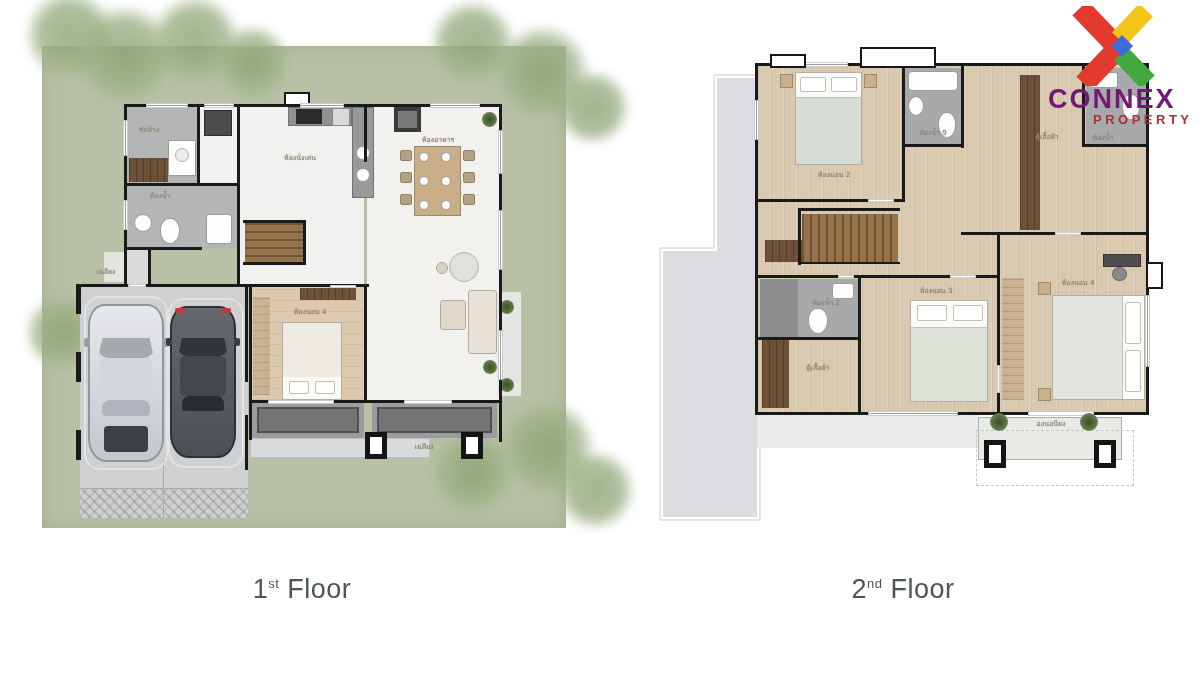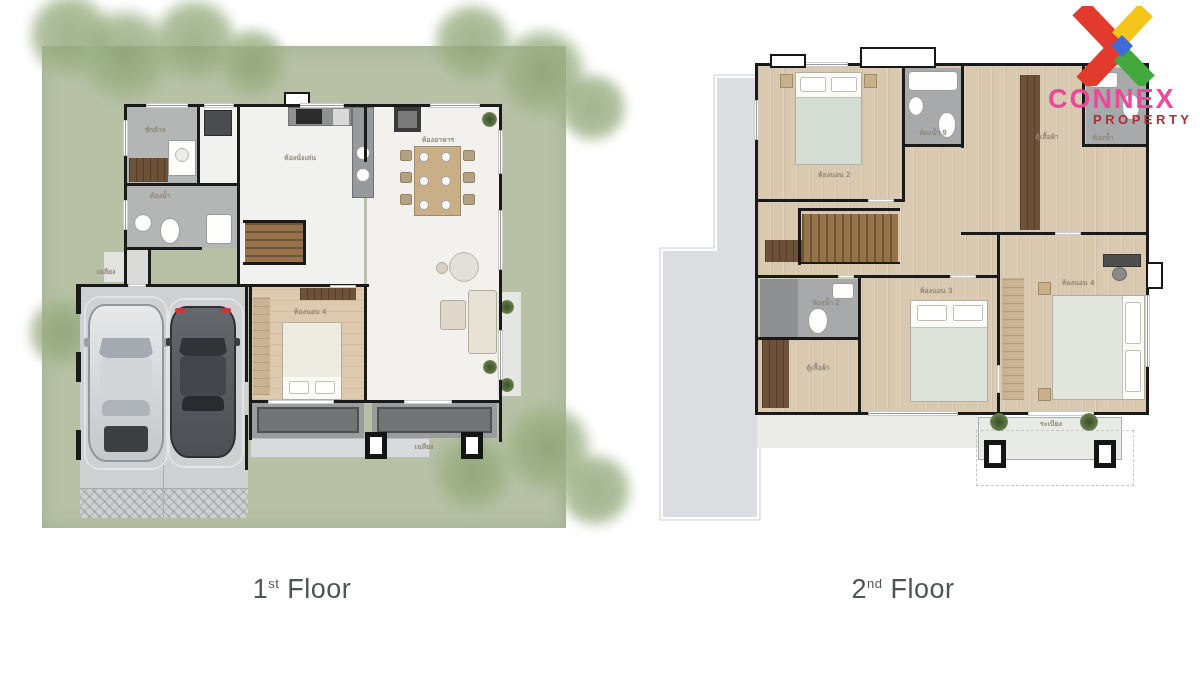--- a/index.html
+++ b/index.html
@@ -33,21 +33,21 @@
   .pillow{position:absolute;background:#ffffff;border:1px solid #c3beb2;border-radius:2px;}
   .blanket{position:absolute;background:#dde2d6;border-top:1px solid #c0c4b8;}
   .nstand{position:absolute;background:#c9b08a;border:1px solid #9f8a66;}
   .plantf{position:absolute;border-radius:50%;background:radial-gradient(circle,#3f5530 10%,#5c7442 55%,#79905c 80%);}
   .fixt{position:absolute;background:#fdfdfc;border:1px solid #9b9b9b;}
   .stall{position:absolute;border:2px solid #e0e2e3;border-radius:16px;}
   .car-body{position:absolute;border-radius:16px 16px 18px 18px/22px 22px 24px 24px;}
   .caption{position:absolute;transform:translate(-50%,-50%);font-size:27px;color:#4d5456;
            letter-spacing:.5px;}
   .caption sup{font-size:13px;}
-  .brand{position:absolute;font-weight:bold;color:#ec4899;font-size:27px;letter-spacing:2px;}
+  .brand{position:absolute;font-weight:bold;color:#701a75;font-size:27px;letter-spacing:2px;}
   .brand-sub{position:absolute;font-weight:bold;color:#a93136;font-size:13px;letter-spacing:3.5px;}
   .dashedbox{position:absolute;border:1px dashed #c7c7c7;}
   .roofline{position:absolute;background:#ebebe9;}
   .bump{position:absolute;background:#fff;border:2px solid #161616;}
 </style>
 </head>
 <body>
 
 <div class="canvas">
 
@@ -197,21 +197,21 @@
     <div class="win win-mid-v" style="left:123px;top:120px;width:5px;height:36px"></div>
     <div class="win win-mid-v" style="left:123px;top:200px;width:5px;height:30px"></div>
     <div class="win win-mid-v" style="left:498px;top:130px;width:5px;height:44px"></div>
     <div class="win win-mid-v" style="left:498px;top:210px;width:5px;height:60px"></div>
     <div class="win win-mid-v" style="left:498px;top:330px;width:5px;height:50px"></div>
     <div class="win" style="left:330px;top:285px;width:26px;height:3px"></div>
     <div class="win" style="left:404px;top:400px;width:48px;height:4px"></div>
     <div class="win" style="left:268px;top:400px;width:66px;height:4px"></div>
     <div class="win" style="left:128px;top:284px;width:18px;height:3px"></div>
 
-    <div class="label" style="left:155px;top:130px">ซักล้าง</div>
+    <div class="label" style="left:149px;top:130px">ซักล้าง</div>
     <div class="label" style="left:160px;top:196px">ห้องน้ำ</div>
     <div class="label" style="left:300px;top:158px">ห้องนั่งเล่น</div>
     <div class="label" style="left:438px;top:140px">ห้องอาหาร</div>
     <div class="label" style="left:310px;top:312px">ห้องนอน 4</div>
     <div class="label" style="left:106px;top:272px">เฉลียง</div>
     <div class="label" style="left:424px;top:447px">เฉลียง</div>
   </div>
 
   <div class="layer">
 
@@ -312,21 +312,21 @@
     <div class="col" style="left:1094px;top:440px;width:22px;height:28px"></div>
 
     <div class="label" style="left:834px;top:175px">ห้องนอน 2</div>
     <div class="label" style="left:933px;top:133px">ห้องน้ำ 9</div>
     <div class="label" style="left:1047px;top:137px">ตู้เสื้อผ้า</div>
     <div class="label" style="left:1103px;top:138px">ห้องน้ำ</div>
     <div class="label" style="left:826px;top:303px">ห้องน้ำ 2</div>
     <div class="label" style="left:936px;top:291px">ห้องนอน 3</div>
     <div class="label" style="left:818px;top:368px">ตู้เสื้อผ้า</div>
     <div class="label" style="left:1078px;top:283px">ห้องนอน 4</div>
-    <div class="label" style="left:1051px;top:424px">ระเบียง</div>
+    <div class="label" style="left:1051px;top:424px">องนอนียง</div>
   </div>
 
   <div class="abs" style="left:1040px;top:0;width:160px;height:140px;z-index:40">
     <svg class="abs" style="left:30px;top:6px" width="86" height="80" viewBox="0 0 86 80">
       <line x1="10" y1="2" x2="52" y2="46" stroke="#e23a2c" stroke-width="21"></line>
       <line x1="14" y1="78" x2="50" y2="40" stroke="#e23a2c" stroke-width="21"></line>
       <line x1="76" y1="4" x2="49" y2="33" stroke="#f5c51b" stroke-width="19"></line>
       <line x1="78" y1="76" x2="51" y2="48" stroke="#43a93f" stroke-width="19"></line>
       <polygon points="41,40 52,29 63,40 52,51" fill="#3f6bd6"></polygon>
     </svg>

